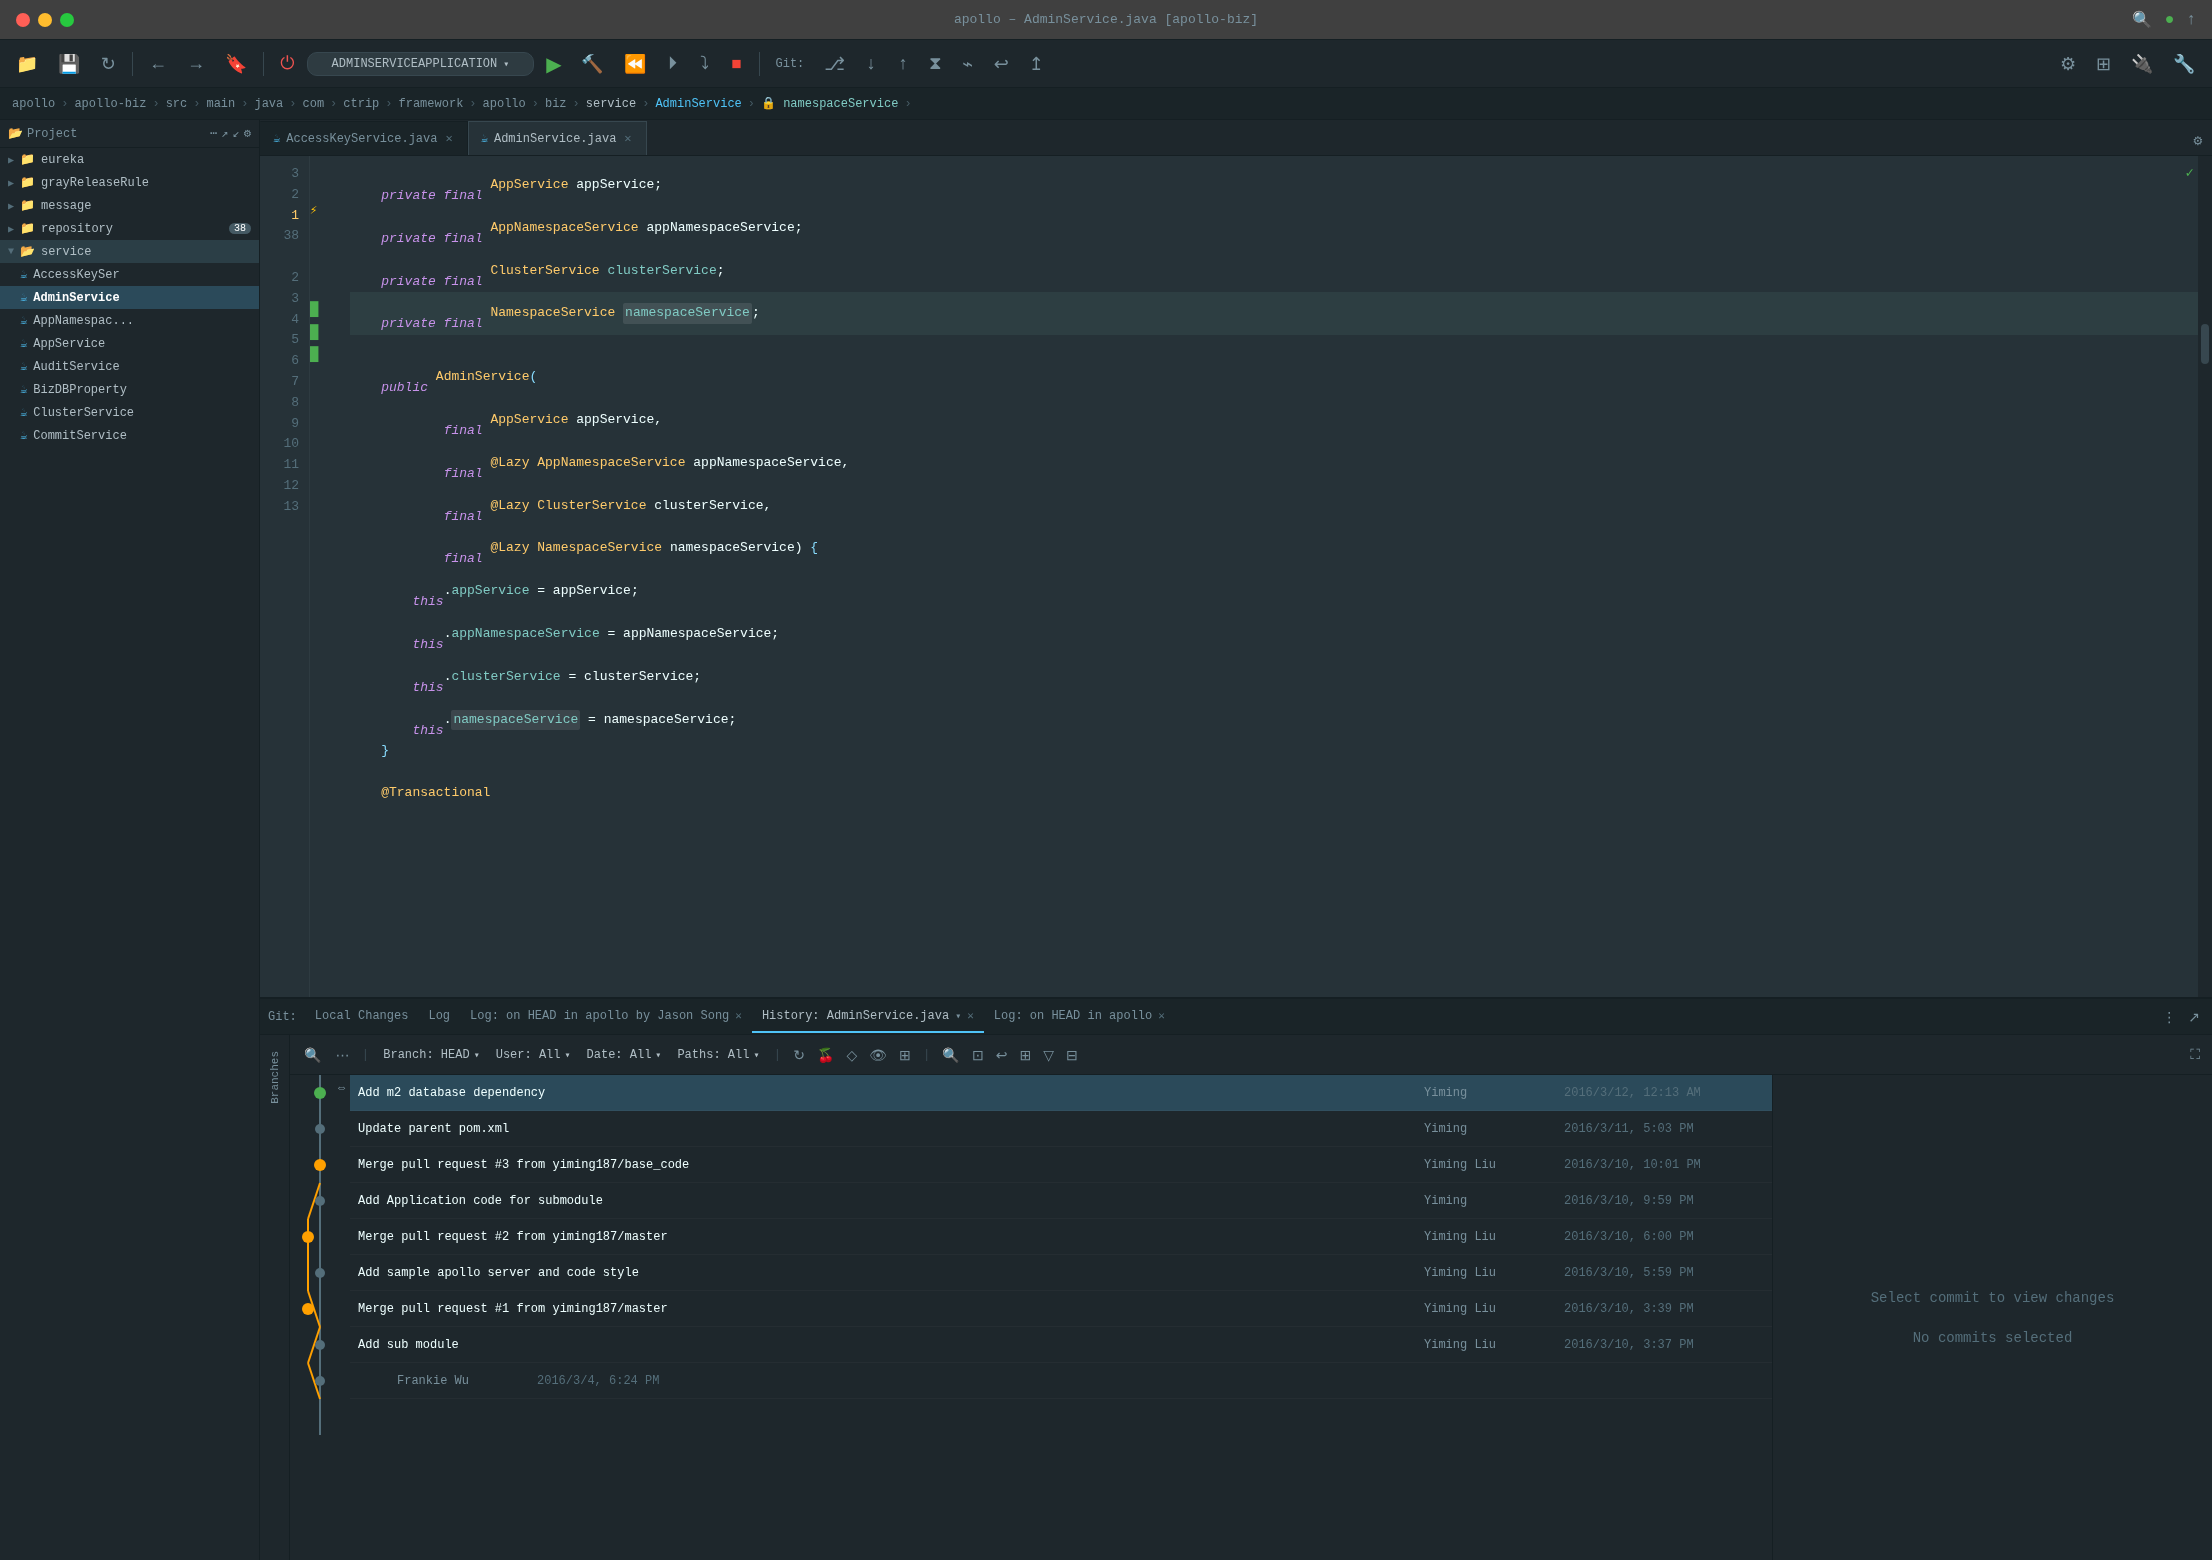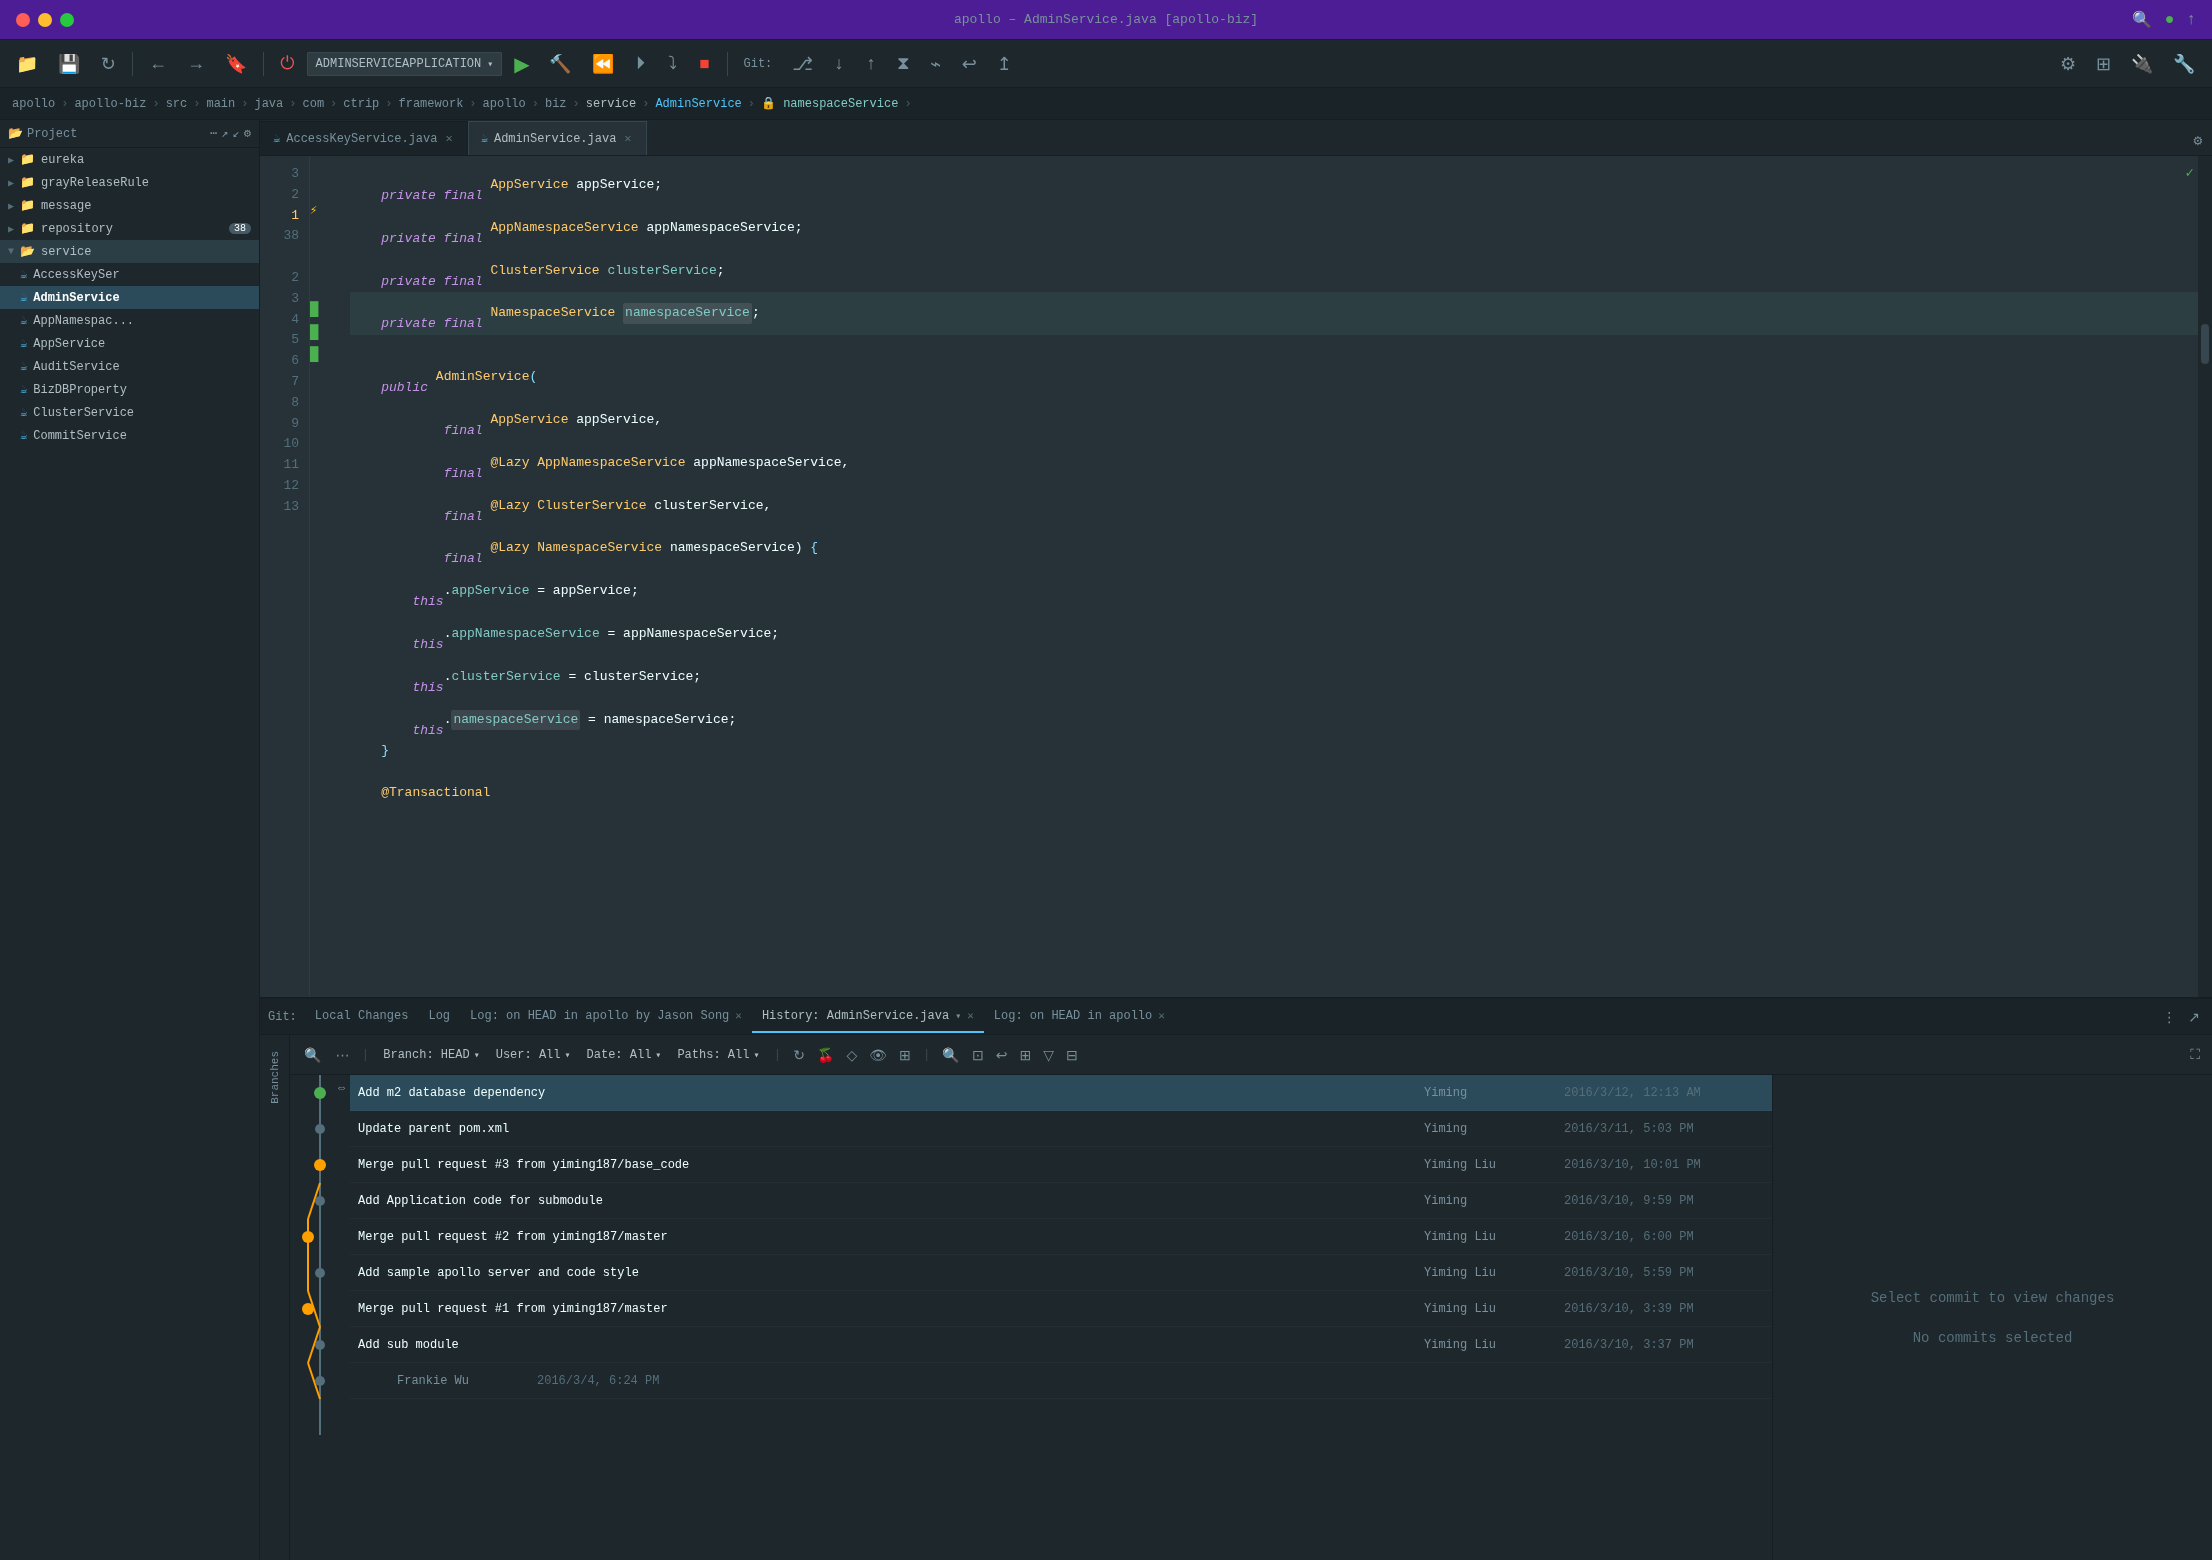--- a/index.html
+++ b/index.html
@@ -8,21 +8,21 @@
       color: #B0BEC5;
       font-family: 'Menlo', 'Monaco', 'Courier New', monospace;
       font-size: 13px;
       width: 2212px;
       height: 1560px;
       overflow: hidden;
     }
 
     
     .title-bar {
-      background: #4c1d95;
+      background: #404040;
       height: 40px;
       display: flex;
       align-items: center;
       justify-content: center;
       position: relative;
       border-bottom: 1px solid #151F23;
     }
     .title-bar-controls {
       position: absolute;
       left: 16px;
@@ -72,22 +72,22 @@
       display: flex;
       align-items: center;
       justify-content: center;
       min-width: 28px;
       height: 28px;
     }
     .toolbar-dropdown {
       background: #2E3B41;
       border: 1px solid #37474F;
       color: #B0BEC5;
-      padding: 4px 8px;
-      border-radius: 1px;
+      padding: 4px 24px;
+      border-radius: 10px;
       font-size: 12px;
       cursor: pointer;
       display: flex;
       align-items: center;
       gap: 6px;
     }
     .toolbar-separator {
       width: 1px;
       height: 24px;
       background: #37474F;

